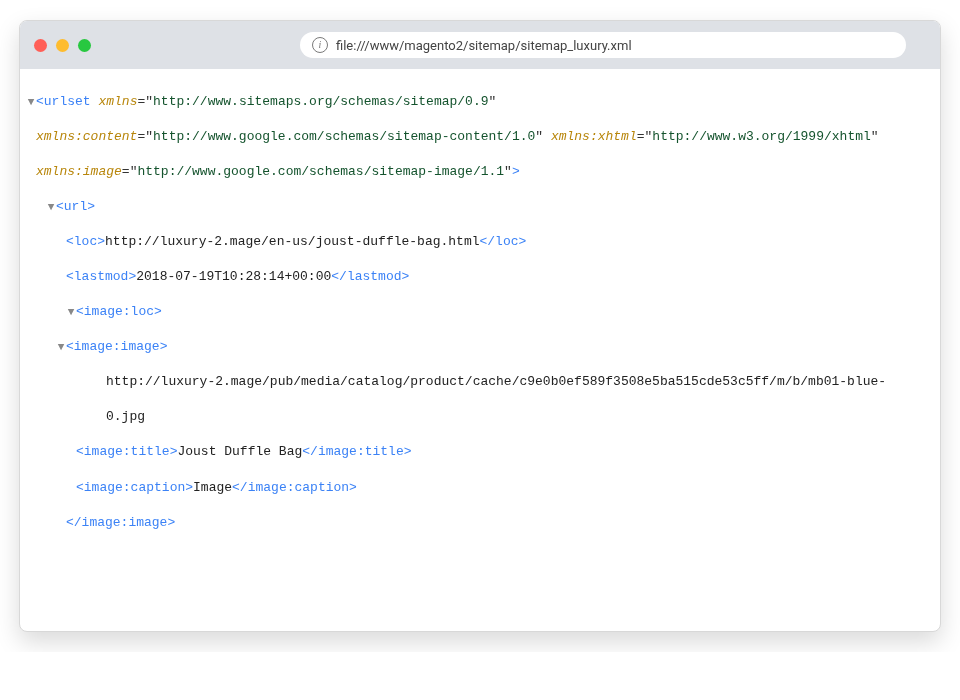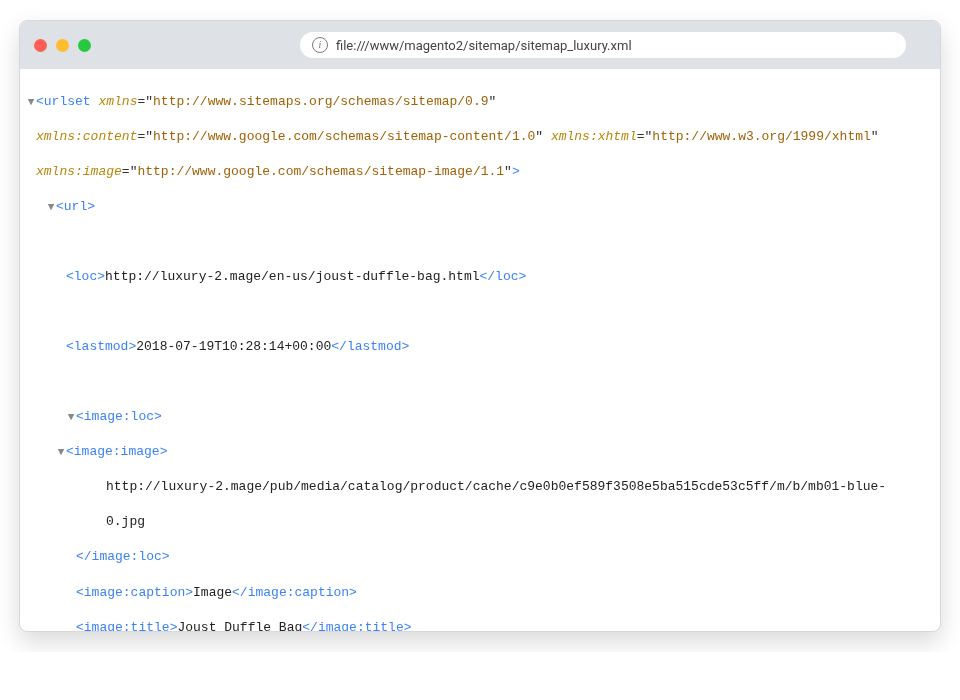--- a/index.html
+++ b/index.html
@@ -17,27 +17,27 @@
   .urlbar .info{width:14px;height:14px;border:1.3px solid #7a7a7a;border-radius:50%;
                 display:flex;align-items:center;justify-content:center;font-size:10px;color:#7a7a7a;
                 font-family:Georgia,serif;font-style:italic;line-height:1;}
   .content{padding:6px 6px 0 6px;font-family:Menlo,Consolas,"Courier New",monospace;
            font-size:13px;line-height:1.35;color:#333;white-space:pre;overflow:hidden;
            height:556px;}
 
   
   .tag{color:#3b82f6;}     
   .attr{color:#b8860b;font-style:italic;}    
-  .val{color:#a16207;}     
+  .val{color:#14532d;}     
   .txt{color:#222;}
   .arrow{color:#888;font-size:11px;display:inline-block;width:10px;text-align:center;}
   .ind1{padding-left:10px;}
   .ind2{padding-left:20px;}
   .ind3{padding-left:30px;}
-  .ind4{padding-left:40px;margin-top:35px;}
+  .ind4{padding-left:40px;}
   .ind5{padding-left:50px;}
   .ind7{padding-left:80px;}
   .line{display:block;}
 </style>
 </head>
 <body>
 
 <div class="window">
   <div class="chrome">
     <span class="dot r"></span>
@@ -53,23 +53,22 @@
 <span class="line"><span class="arrow">▼</span><span class="tag">&lt;<span>urlset</span></span> <span class="attr">xmlns</span>="<span class="val">http://www.sitemaps.org/schemas/sitemap/0.9</span>"</span>
 <span class="line ind1"><span class="attr">xmlns:content</span>="<span class="val">http://www.google.com/schemas/sitemap-content/1.0</span>" <span class="attr">xmlns:xhtml</span>="<span class="val">http://www.w3.org/1999/xhtml</span>"</span>
 <span class="line ind1"><span class="attr">xmlns:image</span>="<span class="val">http://www.google.com/schemas/sitemap-image/1.1</span>"<span class="tag">&gt;</span></span>
 <span class="line ind2"><span class="arrow">▼</span><span class="tag">&lt;<span>url</span>&gt;</span></span>
 <span class="line ind4"><span class="tag">&lt;<span>loc</span>&gt;</span><span class="txt">http://luxury-2.mage/en-us/joust-duffle-bag.html</span><span class="tag">&lt;/<span>loc</span>&gt;</span></span>
 <span class="line ind4"><span class="tag">&lt;<span>lastmod</span>&gt;</span><span class="txt">2018-07-19T10:28:14+00:00</span><span class="tag">&lt;/<span>lastmod</span>&gt;</span></span>
 <span class="line ind4"><span class="arrow">▼</span><span class="tag">&lt;<span>image:loc</span>&gt;</span></span>
 <span class="line ind3"><span class="arrow">▼</span><span class="tag">&lt;<span>image:image</span>&gt;</span></span>
 <span class="line ind7"><span class="txt">http://luxury-2.mage/pub/media/catalog/product/cache/c9e0b0ef589f3508e5ba515cde53c5ff/m/b/mb01-blue-</span></span>
 <span class="line ind7"><span class="txt">0.jpg</span></span>
-<span class="line ind5"><span class="tag">&lt;/<span>image:loc</span>&gt;</span></span>
+<span class="line ind5"><span class="tag">&lt;<span>image:title</span>&gt;</span><span class="txt">Joust Duffle Bag</span><span class="tag">&lt;/<span>image:title</span>&gt;</span></span>
 <span class="line ind5"><span class="tag">&lt;<span>image:caption</span>&gt;</span><span class="txt">Image</span><span class="tag">&lt;/<span>image:caption</span>&gt;</span></span>
-<span class="line ind5"><span class="tag">&lt;<span>image:title</span>&gt;</span><span class="txt">Joust Duffle Bag</span><span class="tag">&lt;/<span>image:title</span>&gt;</span></span>
 <span class="line ind4"><span class="tag">&lt;/<span>image:image</span>&gt;</span></span>
 
 
 
 
 
 
 
 
 

